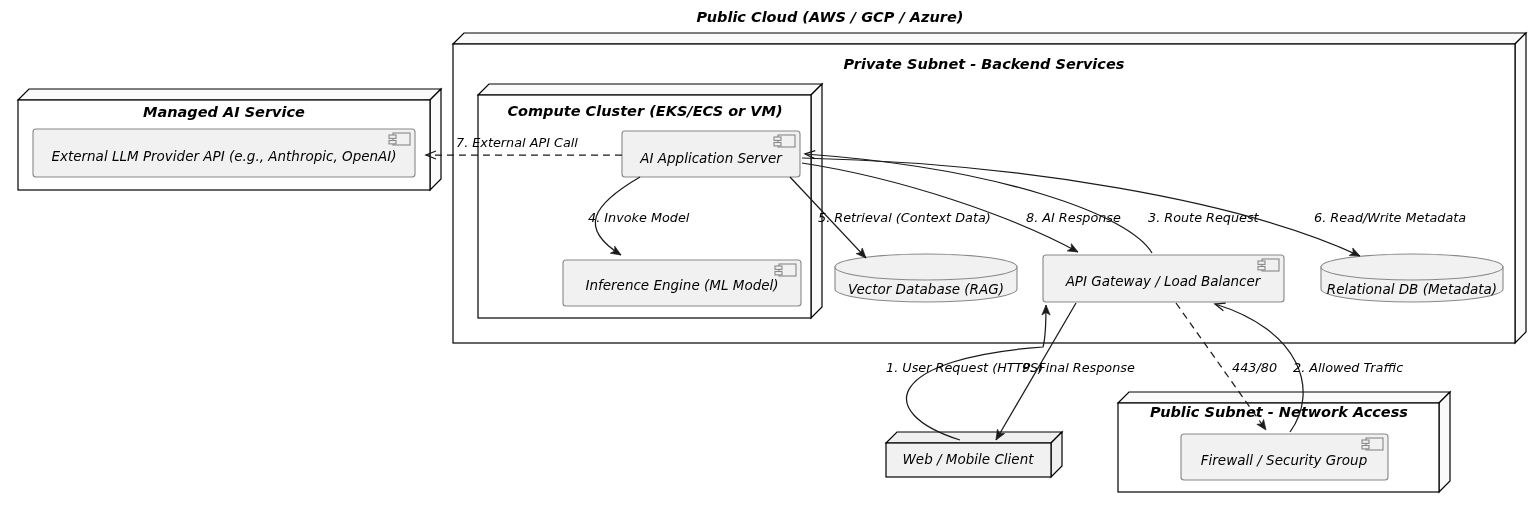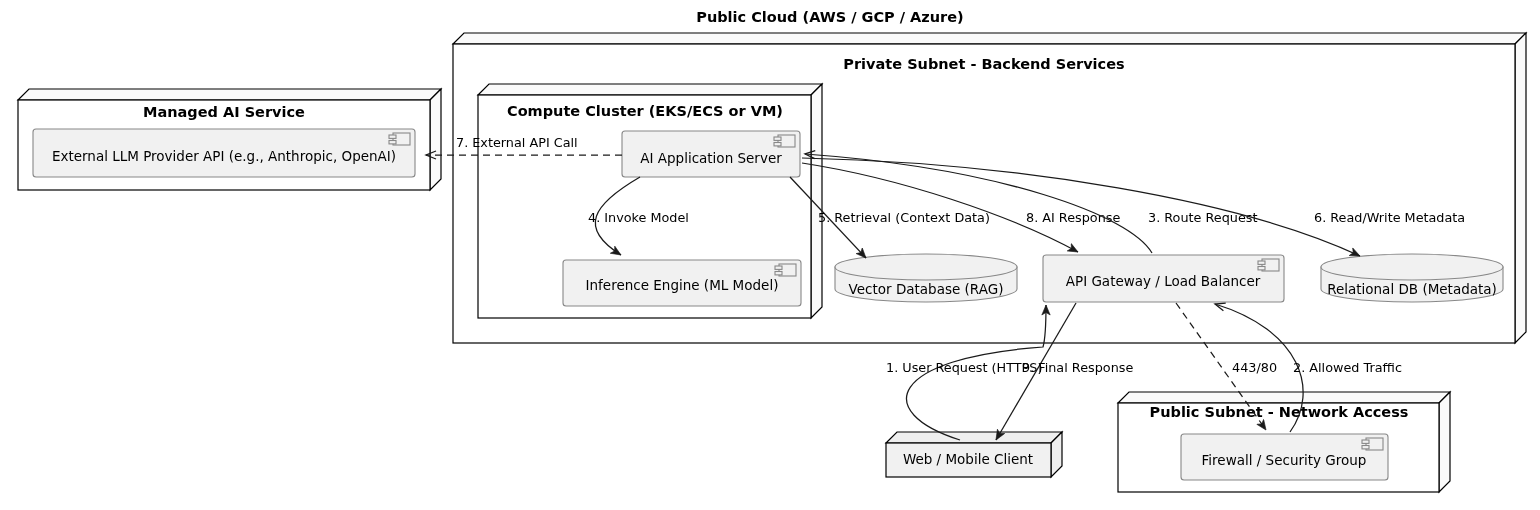--- a/index.html
+++ b/index.html
@@ -10,20 +10,21 @@
   body {
     width: 1540px;
     height: 510px;
     font-family: "DejaVu Sans", sans-serif;
     overflow: hidden;
   }
   #diagram-root {
     position: relative;
     width: 1540px;
     height: 499px;
+    font-style: italic;
   }
   svg#diagram {
     display: block;
     width: 1540px;
     height: 510px;
   }
   .node-face {
     fill: #ffffff;
     stroke: #000000;
     stroke-width: 1.2;

